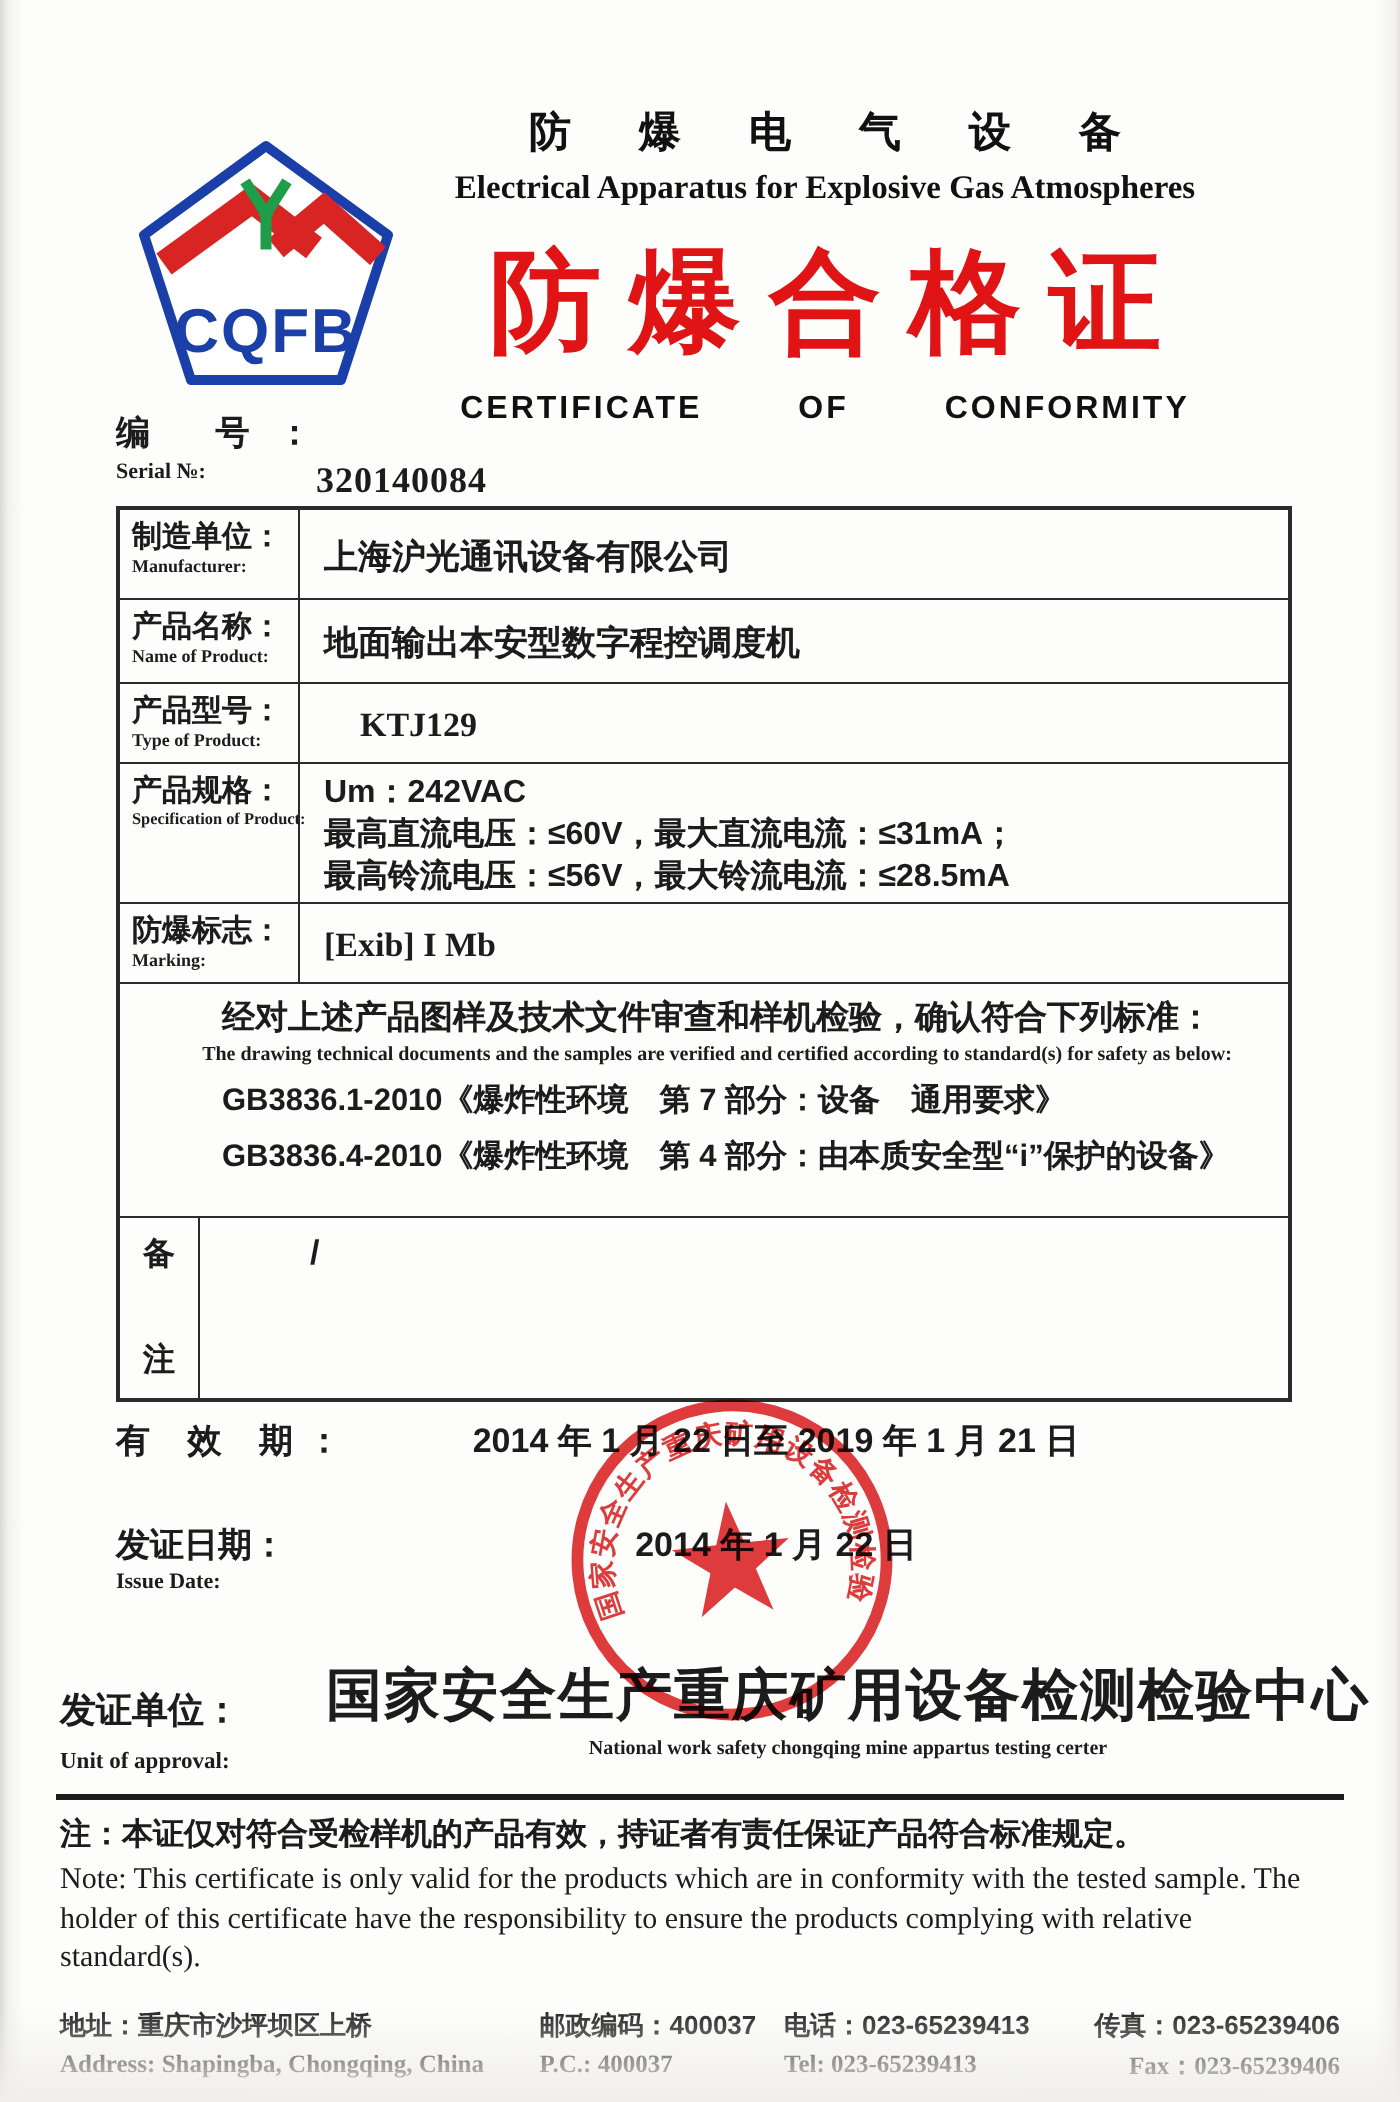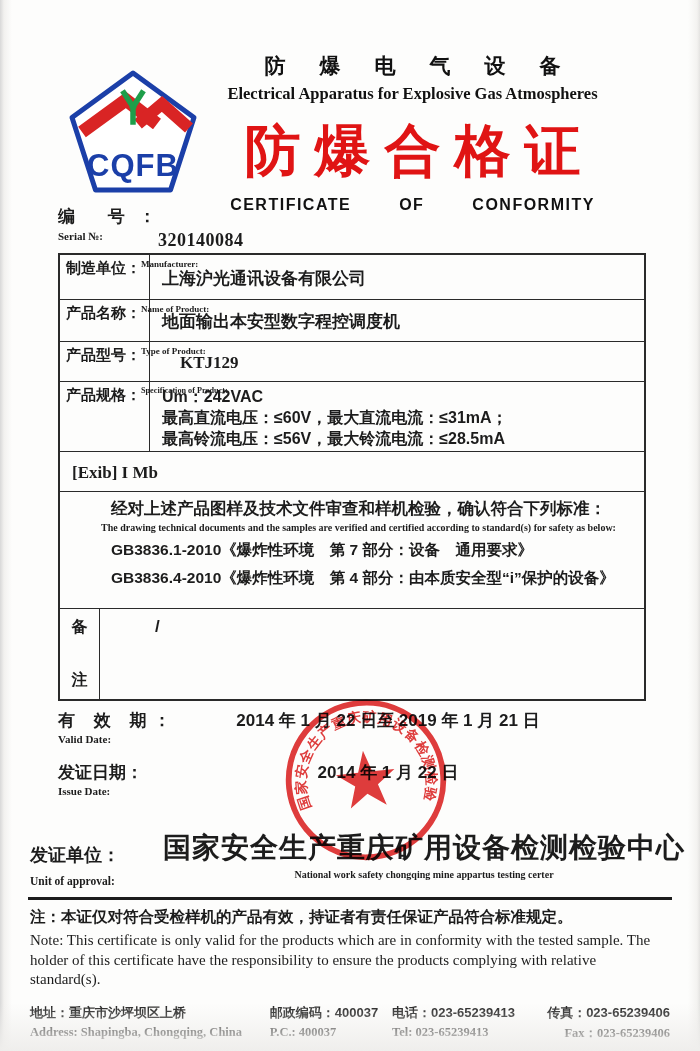--- a/index.html
+++ b/index.html
@@ -57,21 +57,21 @@
 
   
   .cert-table {
     margin-left: 58px; width: 588px;
     border: 2px solid #2a2a2a;
   }
   .t-row { display: flex; border-bottom: 1.6px solid #2a2a2a; }
   .t-row:last-child { border-bottom: none; }
   .t-label {
     width: 90px; flex: 0 0 90px; border-right: 1.6px solid #2a2a2a;
-    padding: 4px 4px 2px 6px; display: flex; flex-direction: row; justify-content: space-between;
+    padding: 4px 4px 2px 6px; display: flex; flex-direction: column; 
   }
   .t-label-cn { font-size: 15px; font-weight: bold; white-space: nowrap; }
   .t-label-en { font-family: "Liberation Serif", serif; font-size: 9px; font-weight: bold; white-space: nowrap; }
   .t-value {
     flex: 1; padding: 4px 8px 2px 12px; display: flex; flex-direction: column; justify-content: center;
     font-size: 17px; font-weight: bold;
   }
   .t-value.serif-val { font-family: "Liberation Serif", serif; font-weight: bold; }
   .spec-line { font-size: 16px; font-weight: bold; line-height: 1.32; }
   .r1 { min-height: 45px; } .r2 { min-height: 42px; } .r3 { min-height: 40px; gap: 18px; }
@@ -196,20 +196,24 @@
         <div class="t-label-en" style="font-size:8.2px;">Specification of Product:</div>
       </div>
       <div class="t-value">
         <div class="spec-line">Um：242VAC</div>
         <div class="spec-line">最高直流电压：≤60V，最大直流电流：≤31mA；</div>
         <div class="spec-line">最高铃流电压：≤56V，最大铃流电流：≤28.5mA</div>
       </div>
     </div>
 
     <div class="t-row r5">
+      <div class="t-label">
+        <div class="t-label-cn">防爆标志：</div>
+        <div class="t-label-en">Marking:</div>
+      </div>
       <div class="t-value serif-val">[Exib] I Mb</div>
     </div>
 
     <div class="t-row">
       <div class="standards-cell" style="flex:1;">
         <div class="standards-cn">经对上述产品图样及技术文件审查和样机检验，确认符合下列标准：</div>
         <div class="standards-en">The drawing technical documents and the samples are verified and certified according to standard(s) for safety as below:</div>
         <div class="standard-line">GB3836.1-2010《爆炸性环境　第 7 部分：设备　通用要求》</div>
         <div class="standard-line">GB3836.4-2010《爆炸性环境　第 4 部分：由本质安全型“i”保护的设备》</div>
       </div>
@@ -221,21 +225,20 @@
         <div>注</div>
       </div>
       <div class="remark-value">/</div>
     </div>
 
   </div>
 
   <div class="dates">
     <div class="date-row">
       <div class="date-label-cn sp">有 效 期：</div>
-      <div class="date-label-en">Valid Date:</div>
       <div class="date-value">2014 年 1 月 22 日至 2019 年 1 月 21 日</div>
     </div>
     <div class="date-row">
       <div class="date-label-cn">发证日期：</div>
       <div class="date-label-en">Issue Date:</div>
       <div class="date-value">2014 年 1 月 22 日</div>
     </div>
   </div>
 
   <div class="approval">

